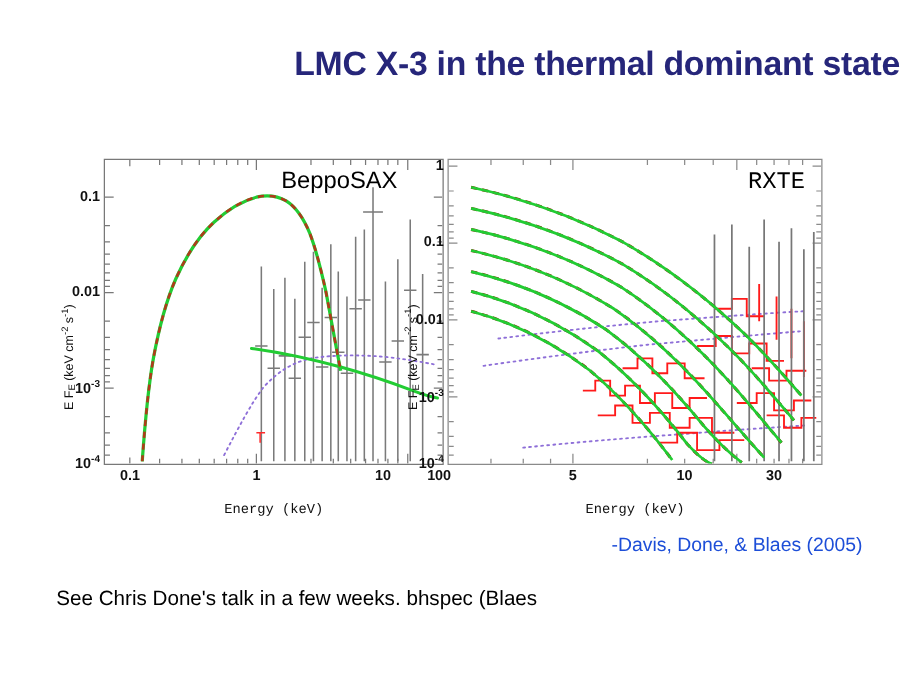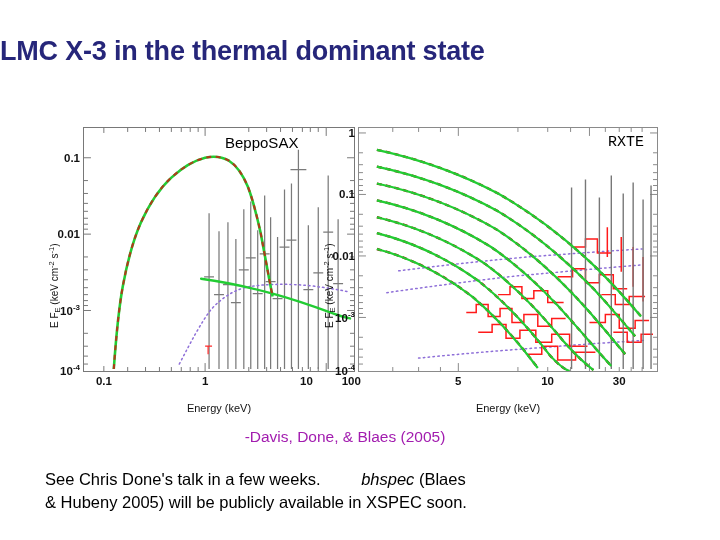--- a/index.html
+++ b/index.html
@@ -5,21 +5,21 @@
   html,body{margin:0;padding:0;}
   body{
     width:720px;height:540px;background:#ffffff;
     font-family:"Liberation Sans",sans-serif;
     overflow:hidden;position:relative;
   }
   #slide{position:absolute;inset:0;}
 
   
   #title{
-    position:absolute;left:0;top:36px;width:720px;text-align:left;
+    position:absolute;left:0;top:36px;width:720px;text-align:right;
     font-size:27px;font-weight:bold;color:#26267a;
     letter-spacing:-0.2px;white-space:nowrap;
   }
 
   
   #figure{position:absolute;left:28px;top:118px;width:664px;height:300px;}
 
   .panel{position:absolute;top:0;height:300px;}
   #panel-left{left:55px;width:272px;}
   #panel-right{left:330px;width:300px;}
@@ -44,48 +44,48 @@
   
   .xtick{
     position:absolute;top:100%;margin-top:4px;
     font-size:11.5px;color:#111;white-space:nowrap;
     transform:translateX(-50%);font-weight:bold;
   }
 
   
   .xlabel{
     position:absolute;left:0;right:0;bottom:4px;text-align:center;
-    font-size:11px;color:#111;
+    font-size:11px;color:#111;font-family:Liberation Mono, monospace;
   }
   .ylabel{
     position:absolute;font-size:10px;color:#111;white-space:nowrap;
     transform-origin:0 0;transform:rotate(-90deg);
   }
   .ylabel sub{font-size:7.5px;vertical-align:-0.25em;}
   .ylabel sup{font-size:7.5px;vertical-align:super;}
 
   
   .panel-tag{
-    position:absolute;font-size:15px;color:#000;white-space:nowrap;
+    position:absolute;font-size:19px;color:#000;white-space:nowrap;
   }
   #tag-bepposax{left:142px;top:16px;}
   #tag-rxte{right:14px;top:16px;font-family:Liberation Mono, monospace;}
 
   
   #citation{
-    position:absolute;left:0;top:428px;width:690px;text-align:center;
-    font-size:15.5px;color:#a21caf;white-space:nowrap;
+    position:absolute;left:0;top:428px;width:690px;text-align:right;
+    font-size:15.5px;color:#1d4ed8;white-space:nowrap;
   }
 
   
   #caption{
     position:absolute;left:45px;top:468px;width:640px;
     font-size:16.5px;color:#000;line-height:1.42;
   }
-  #caption .ital{font-style:italic;margin-left:36px;}
+  #caption .ital{}
 </style>
 </head>
 <body>
 
 <div id="slide">
 
   <div id="title">LMC X-3 in the thermal dominant state</div>
 
   <div id="figure">
 
@@ -260,16 +260,15 @@
       <div class="xlabel">Energy (keV)</div>
     </div>
   </div>
 
   <div id="citation">-Davis, Done, &amp; Blaes (2005)</div>
 
   <div id="caption">
     <span>See Chris Done's talk in a few weeks.</span>
     <span class="ital">bhspec</span>
     <span>(Blaes</span><br>
-    <span>&amp; Hubeny 2005) will be publicly available in XSPEC soon.</span>
   </div>
 
 </div>
 
 </body></html>

